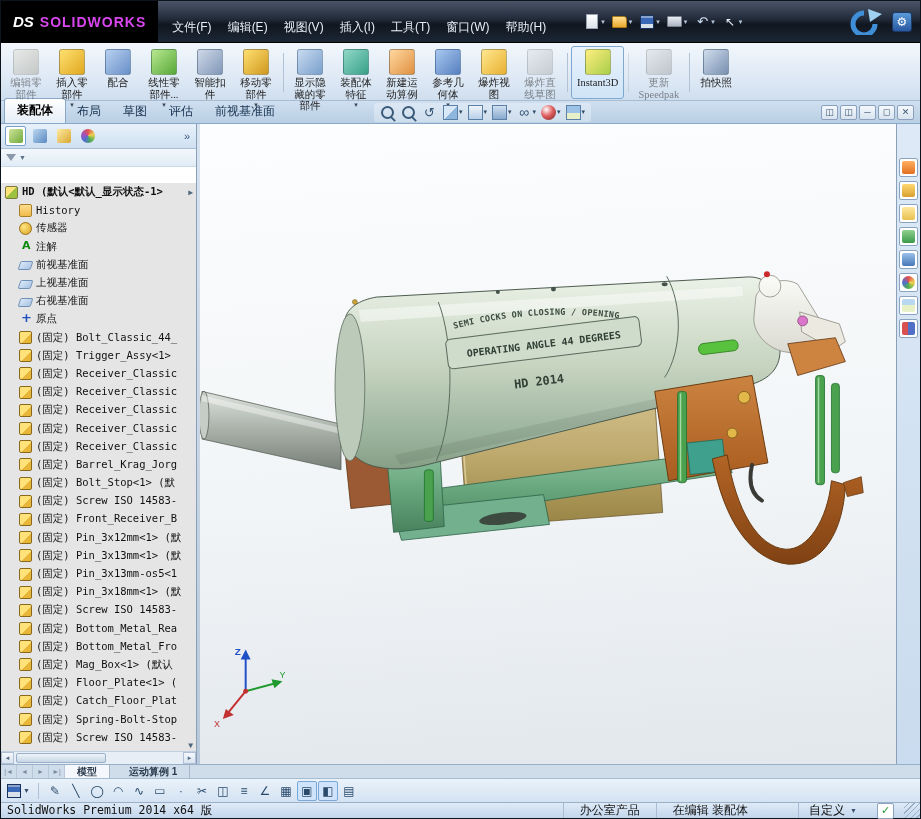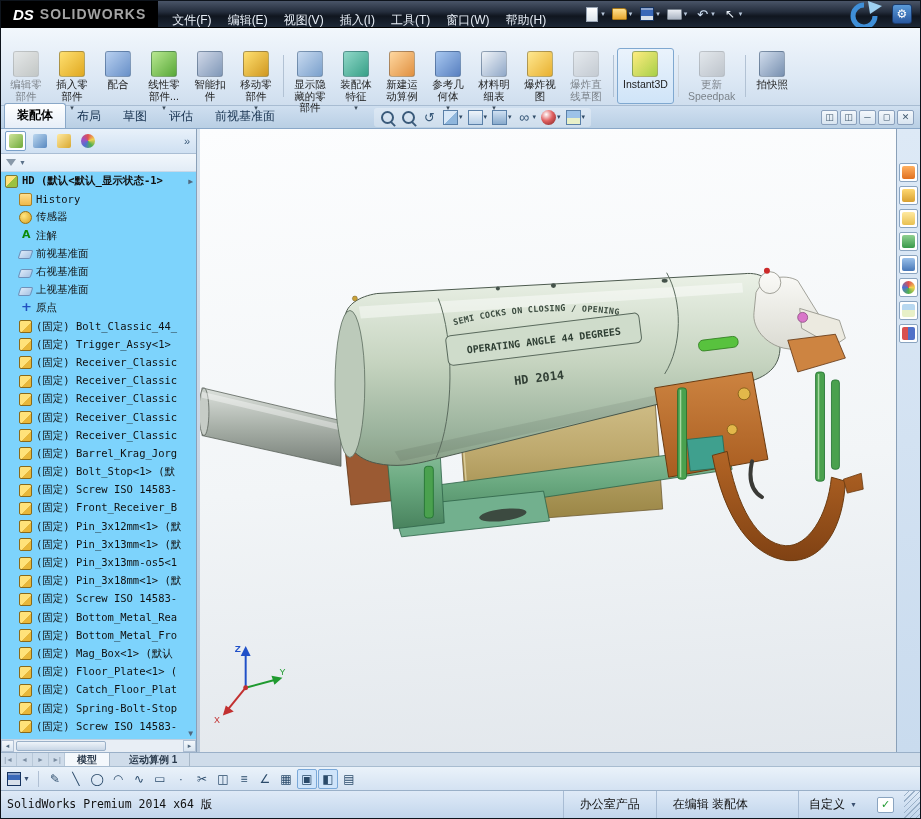--- a/index.html
+++ b/index.html
@@ -2,46 +2,46 @@
 <html><head>
 <meta charset="utf-8">
 <style>
   * { margin:0; padding:0; box-sizing:border-box; }
   html,body { width:921px; height:819px; overflow:hidden;
     font-family:"Liberation Sans","DejaVu Sans",sans-serif; font-size:12px; }
   .app { width:921px; height:819px; display:flex; flex-direction:column;
     border:1px solid #0e141c; background:#cfdcea; }
 
   
-  .titlebar { height:27px; display:flex; align-items:center; color:#e8eef6;
+  .titlebar { height:42px; display:flex; align-items:center; color:#e8eef6;
     background:linear-gradient(#4a5568 0%,#242d3c 42%,#10161f 58%,#1c2736 100%);
     border-bottom:1px solid #000; }
   .brand { background:#000; height:100%; display:flex; align-items:center; padding:0 12px; gap:6px; }
   .brand-ds { color:#fff; font-weight:bold; font-style:italic; font-size:15px; }
-  .brand-name { color:#a3a3a3; font-weight:bold; font-size:14px; letter-spacing:1px; }
+  .brand-name { color:#d946ef; font-weight:bold; font-size:14px; letter-spacing:1px; }
   .menubar { display:flex; margin-left:6px;margin-top:12px; }
   .menu-item { padding:4px 8px; font-size:12px; color:#e6edf6; cursor:default; }
   .quicktools { display:flex; gap:3px; margin-left:28px; align-items:center; }
   .qt-btn { display:flex; align-items:center; padding:1px 2px; border-radius:2px; }
   .qt-icon { width:16px; height:16px; display:flex; align-items:center; justify-content:center; }
   .qt-new::before { content:""; width:10px; height:13px; background:linear-gradient(#fff,#dce4ec); border:1px solid #98a4b4; }
   .qt-open::before { content:""; width:13px; height:10px; background:linear-gradient(#ffe090,#e8a830); border:1px solid #a87818; border-radius:1px 3px 1px 1px; }
   .qt-save::before { content:""; width:12px; height:12px; background:#3a68b8; border:1px solid #16335f;
     box-shadow:inset 0 -4px 0 #d8e0ea, inset 0 2px 0 #8aa2cc; }
   .qt-print::before { content:""; width:13px; height:9px; background:linear-gradient(#e8ecf2,#aab4c2); border:1px solid #78828e; border-radius:1px; }
   .qt-undo::before { content:"↶"; color:#cfe0f4; font-size:13px; }
   .qt-select::before { content:"↖"; color:#e8f0f8; font-size:12px; }
   .qt-arrow { font-size:7px; color:#b8c8dc; margin-left:1px; }
   .tb-right { margin-left:auto; display:flex; align-items:center; gap:10px; padding-right:8px; }
   .gear-box { width:20px; height:20px; border-radius:3px; display:flex; align-items:center; justify-content:center;
     background:linear-gradient(#5a9ad8,#2858a0); color:#fff; font-size:12px; border:1px solid #1a3a6a; }
 
   
-  .ribbon { height:78px; display:flex; align-items:stretch; padding:20px 2px 1px;
-    background:linear-gradient(#f2f7fc,#dbe7f4 70%,#cfdeee); border-bottom:1px solid #a8bcd2; }
+  .ribbon { height:58px; display:flex; align-items:stretch; padding:3px 2px 1px;
+    background:linear-gradient(#f2f7fc,#dbe7f4 70%,#cfdeee); border-bottom:1px solid #a8bcd2;font-family:Liberation Serif, serif; }
   .rbtn { position:relative; min-width:46px; padding:2px 5px 1px; display:flex; flex-direction:column;
     align-items:center; gap:2px; text-align:center; color:#1c1c1c; border:1px solid transparent; border-radius:3px; }
   .ricon { width:26px; height:26px; border-radius:3px; border:1px solid rgba(60,80,100,.35); flex:0 0 26px; }
   .rlabel { white-space:pre-line; font-size:10.5px; line-height:11.5px; }
   .rarr { font-size:7px; line-height:7px; color:#3a4a5a; }
   .rbtn.disabled { opacity:.5; filter:grayscale(.7); }
   .rbtn.active { background:linear-gradient(#eaf3fc,#cfe4f8); border:1px solid #7fa8d0; }
   .rbtn.sep { margin-left:8px; }
   .rbtn.sep::before { content:""; position:absolute; left:-5px; top:6px; bottom:6px; width:1px; background:#b2c2d4; }
   .rb-i1 { background:linear-gradient(135deg,#e8e0c8,#b0a878); }
@@ -101,22 +101,22 @@
   .p-feat { background:linear-gradient(135deg,#cfe49a,#6faa3a); }
   .p-prop { background:linear-gradient(135deg,#bcd8f0,#5888c0); }
   .p-config { background:linear-gradient(135deg,#ffe9a0,#d8a830); }
   .p-display { background:conic-gradient(#e05050,#f0d050,#50b050,#5070d0,#a050c0,#e05050); border-radius:50%; }
   .pchevron { margin-left:auto; color:#3a5a7a; font-size:11px; padding-right:2px; }
   .filterrow { height:18px; display:flex; align-items:center; gap:3px; padding:0 5px;
     background:linear-gradient(#f2f7fc,#e2ecf6); border-bottom:1px solid #c8d8e8; }
   .funnel { width:0; height:0; border-left:5px solid transparent; border-right:5px solid transparent;
     border-top:7px solid #8898a8; }
   .filterarr { font-size:7px; color:#5a7088; }
-  .tree { flex:1; overflow:hidden; position:relative; background:#7dd3fc;
-    font-family:"DejaVu Sans Mono",monospace; }
+  .tree { flex:1; overflow:hidden; position:relative; background:#e5e5e5;
+    font-family:"DejaVu Sans Mono",monospace;margin-top:16px; }
   .trow { height:18.2px; display:flex; align-items:center; gap:4px; font-size:10.5px;
     white-space:nowrap; overflow:hidden; color:#111; }
   .ind0 { padding-left:4px; } .ind1 { padding-left:18px; }
   .trow.root { font-weight:bold; }
   .tfly { margin-left:auto; padding-right:3px; font-size:8px; color:#50687e; }
   .tmore { position:absolute; right:3px; bottom:1px; font-size:8px; color:#50687e; }
   .ticon { width:13px; height:13px; flex:0 0 13px; border-radius:2px; position:relative; }
   .i-asm { background:linear-gradient(135deg,#ffe27a 0 50%,#9cc23f 50% 100%); border:1px solid #7a7a3a; }
   .i-hist { background:linear-gradient(#ffdf8e,#f0b94a); border:1px solid #a8802a; }
   .i-sensor { background:radial-gradient(circle at 35% 35%,#ffe680,#d8a020); border-radius:50%; border:1px solid #9a7010; }
@@ -162,21 +162,21 @@
     background:linear-gradient(#eaf2fa,#d4e2f2); border-top:1px solid #a8bcd0; }
   .tr-save { display:flex; align-items:center; gap:2px; padding:1px 2px; }
   .trs-icon { width:14px; height:14px; background:#3a68b8; border:1px solid #16335f;
     box-shadow:inset 0 -5px 0 #d8e0ea, inset 0 2px 0 #8aa2cc; }
   .trs-arr { font-size:7px; color:#3a5070; }
   .tr-div { width:1px; height:16px; background:#b0c0d4; margin:0 4px; }
   .tr-icons { display:flex; gap:1px; }
   .tic { width:20px; height:20px; display:flex; align-items:center; justify-content:center; font-size:12px;
     color:#2a4a6a; border:1px solid transparent; border-radius:2px; }
   .tic.active { background:#cfe4fa; border-color:#7aa8d8; }
-  .statusbar { height:28px; display:flex; align-items:center;
+  .statusbar { height:16px; display:flex; align-items:center;
     background:linear-gradient(#dfeaf7,#c2d6ec); border-top:1px solid #9ab0c8; }
   .sb-left { font-family:"DejaVu Sans Mono",monospace; font-size:11.5px; color:#111; padding-left:6px; }
   .sb-right { margin-left:auto; display:flex; align-items:center; height:100%; }
   .sb-item { padding:0 16px; border-left:1px solid #a8bcd4; height:100%; display:flex; align-items:center; color:#111; }
   .sb-custom { margin-left:34px; padding:0 10px; border-left:1px solid #a8bcd4; height:100%;
     display:flex; align-items:center; gap:5px; color:#111; }
   .sb-arr { font-size:7px; color:#3a5070; }
   .sb-check { width:17px; height:16px; margin:0 10px; background:#fff; border:1px solid #8aa4c0; border-radius:2px;
     color:#1f9a2f; font-weight:bold; font-size:11px; display:flex; align-items:center; justify-content:center; }
   .sb-grip { width:16px; height:100%;
@@ -308,26 +308,20 @@
         <span class="rarr"></span>
       </div>
 
       <div class="rbtn">
         <span class="ricon rb-i9"></span>
         <span class="rlabel">参考几
 何体</span>
         <span class="rarr">▾</span>
       </div>
 
-      <div class="rbtn">
-        <span class="ricon rb-i11"></span>
-        <span class="rlabel">材料明
-细表</span>
-        <span class="rarr">▾</span>
-      </div>
 
       <div class="rbtn">
         <span class="ricon rb-i12"></span>
         <span class="rlabel">爆炸视
 图</span>
         <span class="rarr"></span>
       </div>
 
       <div class="rbtn disabled">
         <span class="ricon rb-i13"></span>
@@ -478,27 +472,27 @@
           </div>
 
           <div class="trow ind1">
             <span class="ticon i-plane"></span>
             <span class="tlabel">前视基准面</span>
             <span class="tfly"></span>
           </div>
 
           <div class="trow ind1">
             <span class="ticon i-plane"></span>
+            <span class="tlabel">上视基准面</span>
+            <span class="tfly"></span>
+          </div>
+
+          <div class="trow ind1">
+            <span class="ticon i-plane"></span>
             <span class="tlabel">右视基准面</span>
-            <span class="tfly"></span>
-          </div>
-
-          <div class="trow ind1">
-            <span class="ticon i-plane"></span>
-            <span class="tlabel">上视基准面</span>
             <span class="tfly"></span>
           </div>
 
           <div class="trow ind1">
             <span class="ticon i-origin"></span>
             <span class="tlabel">原点</span>
             <span class="tfly"></span>
           </div>
 
           <div class="trow ind1">

